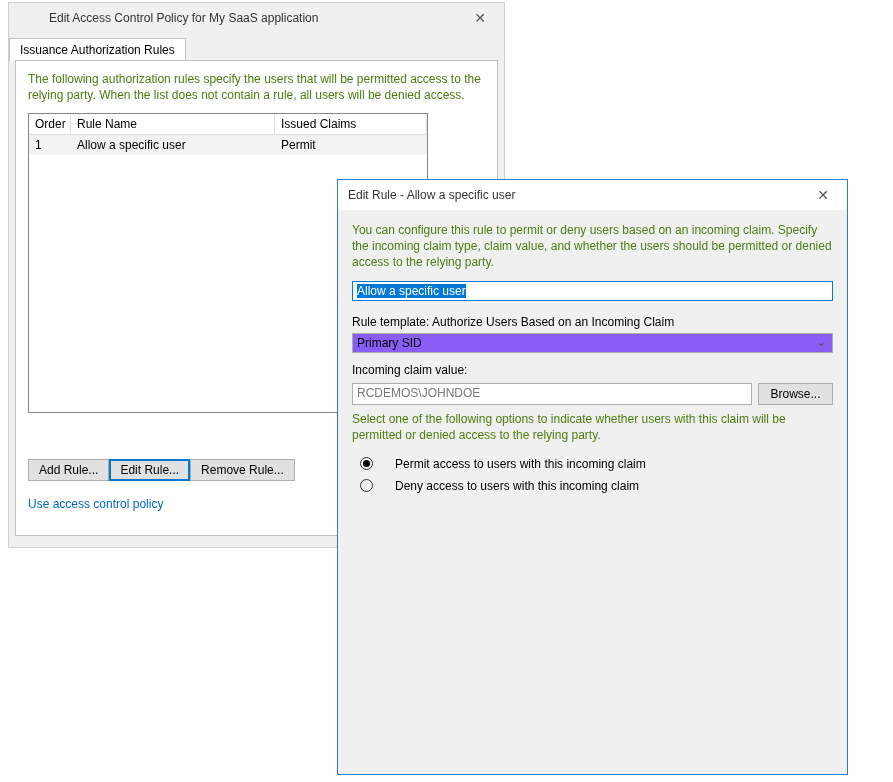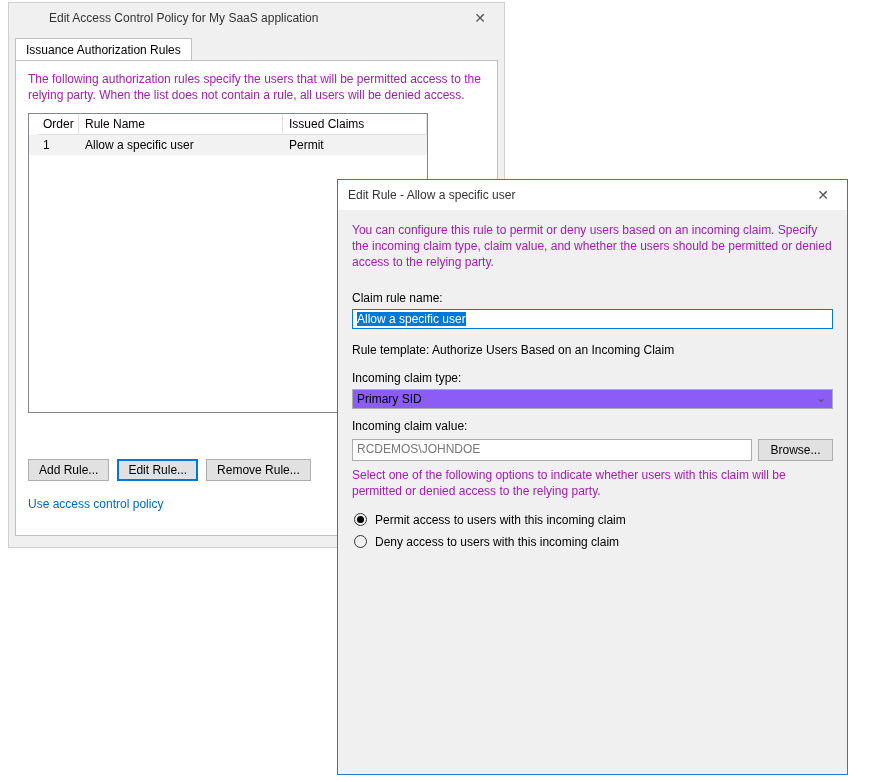--- a/index.html
+++ b/index.html
@@ -38,80 +38,80 @@
     }
     .dialog1 .titlebar { background: #f0f0f0; padding-left: 40px; }
     .titlebar .title { flex: 1; color: #333; }
     .close-btn {
       width: 40px; height: 26px;
       display:flex; align-items:center; justify-content:center;
       font-size: 14px; color:#555;
       cursor: default;
     }
     .tab-strip {
-      padding: 4px 6px 0 6px;
+      padding: 4px 6px 0 0;
     }
     .tab {
       display: inline-block;
       background: #fff;
       border: 1px solid #c0c0c0;
       border-bottom: none;
       padding: 4px 10px;
       font-size: 12px;
       position: relative;
       top: 1px;
     }
     .tab-body {
       margin: 0 6px 6px 6px;
       background: #fff;
       border: 1px solid #c0c0c0;
       height: 476px;
       padding: 10px 12px 12px 12px;
       position: relative;
     }
-    .desc { color:#a21caf; line-height:1.35; margin-bottom:10px; }
+    .desc { color:#4d7c0f; line-height:1.35; margin-bottom:10px; }
     .rules-table {
       border: 1px solid #828790;
       width: 400px;
       height: 300px;
       background:#fff;
       font-size: 12px;
     }
     .rules-header, .rules-row {
       display: flex;
       align-items: center;
     }
     .rules-header div {
       background:#fff;
       border-right: 1px solid #e0e0e0;
       border-bottom: 1px solid #e0e0e0;
       padding: 3px 6px;
     }
     .rules-row { background:#f2f2f2; }
     .rules-row div { padding: 3px 6px; }
-    .col-order { width: 42px; margin-left: 8px; }
+    .col-order { width: 42px; }
     .col-name  { width: 204px; }
     .col-claims{ flex:1; }
     .btn {
       background: #e1e1e1;
       border: 1px solid #adadad;
       padding: 3px 10px;
       font-size: 12px;
       font-family: inherit;
       min-width: 75px;
       text-align: center;
     }
     .btn.primary {
       border: 2px solid #0078d7;
       padding: 2px 9px;
     }
     .button-row {
       position: absolute;
       left: 12px; bottom: 54px;
-      display: flex; gap: 8px;
+      display: flex; 
     }
     .link {
       color: #0066cc;
       position: absolute;
       left: 12px; bottom: 24px;
     }
     .footer1 {
       padding: 6px 8px 8px 0;
       text-align: right;
     }
@@ -147,21 +147,21 @@
       background:#8b5cf6;
       padding:2px 18px 2px 4px;
       position:relative;
     }
     .select::after {
       content:"⌄";
       position:absolute; right:6px; top:1px;
       color:#555; font-size:12px;
     }
     .row-inline { display:flex; gap:6px; align-items:stretch; margin-top:2px; }
-    .radio-row { display:flex; align-items:center; gap:8px; margin:4px 2px; }
+    .radio-row { display:flex; align-items:center; gap:22px; margin:4px 8px; }
     .radio {
       width:13px; height:13px; border:1px solid #333; border-radius:50%;
       display:inline-flex; align-items:center; justify-content:center;
     }
     .radio.checked::after {
       content:""; width:7px; height:7px; background:#000; border-radius:50%;
     }
     .flex-spacer { flex:1; }
     .d2-footer { display:flex; gap:8px; align-items:center; }
     .d2-footer .spacer { flex:1; }
@@ -204,28 +204,26 @@
 </div>
 
 <div class="dialog dialog2">
   <div class="titlebar">
     <span class="title">Edit Rule - Allow a specific user</span>
     <span class="close-btn">✕</span>
   </div>
   <div class="d2-body">
     <div class="desc">You can configure this rule to permit or deny users based on an incoming claim. Specify the incoming claim type, claim value, and whether the users should be permitted or denied access to the relying party.</div>
 
-    <div class="lbl">Claim rule name:</div>
     <div class="text-input">
       <span class="seltext">Allow a specific user</span>
     </div>
 
     <div class="lbl" style="margin-top:14px">Rule template: Authorize Users Based on an Incoming Claim</div>
 
-    <div class="lbl">Incoming claim type:</div>
     <div class="select">
       <span>Primary SID</span>
     </div>
 
     <div class="lbl">Incoming claim value:</div>
     <div class="row-inline">
       <div class="readonly-input">
         <span>RCDEMOS\JOHNDOE</span>
       </div>
       <button class="btn">Browse...</button>

